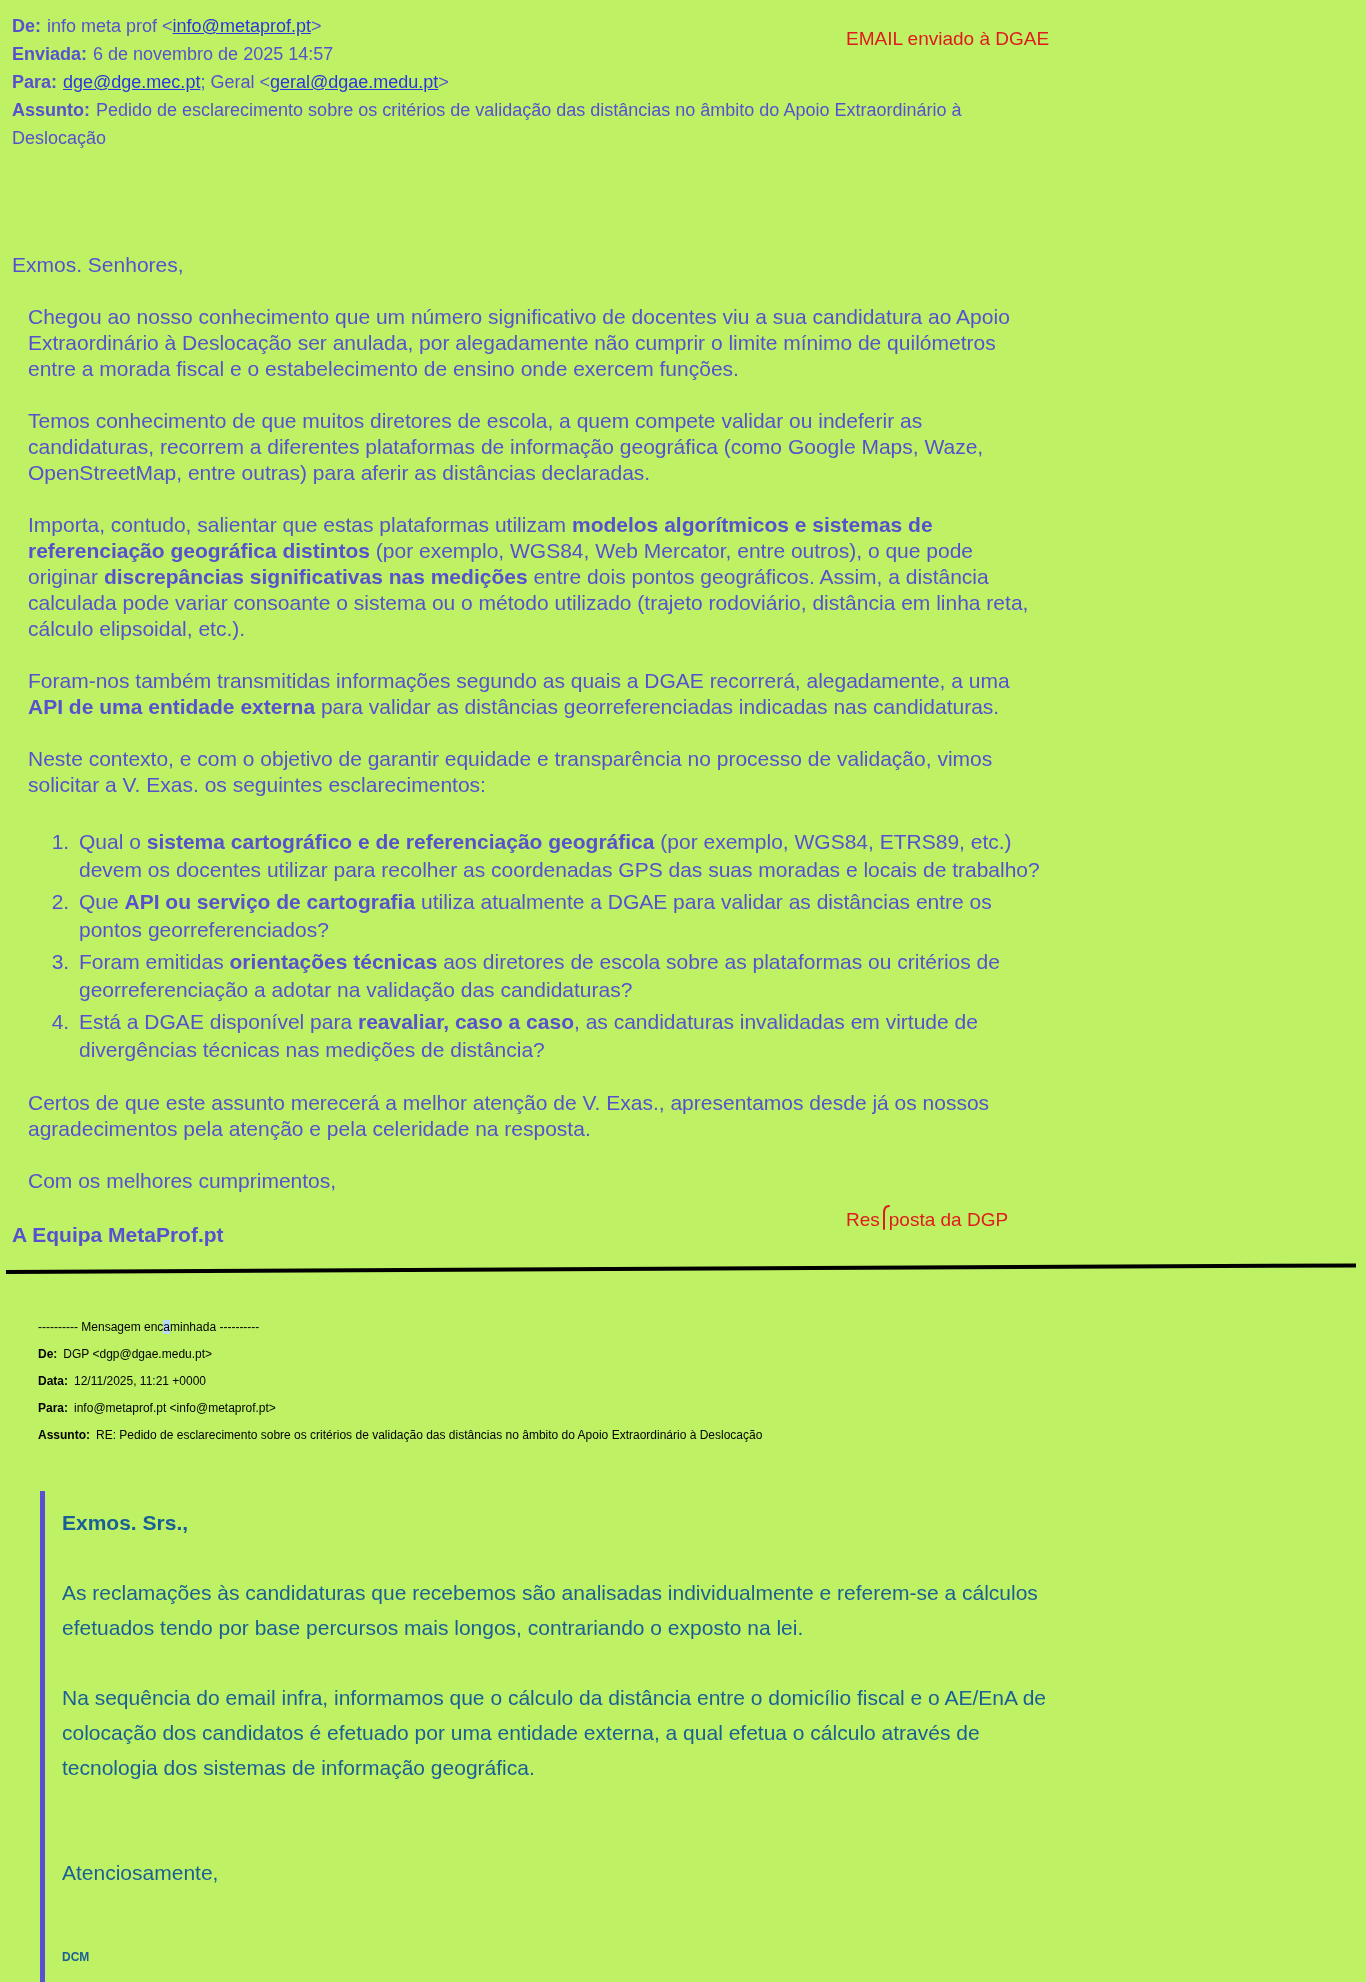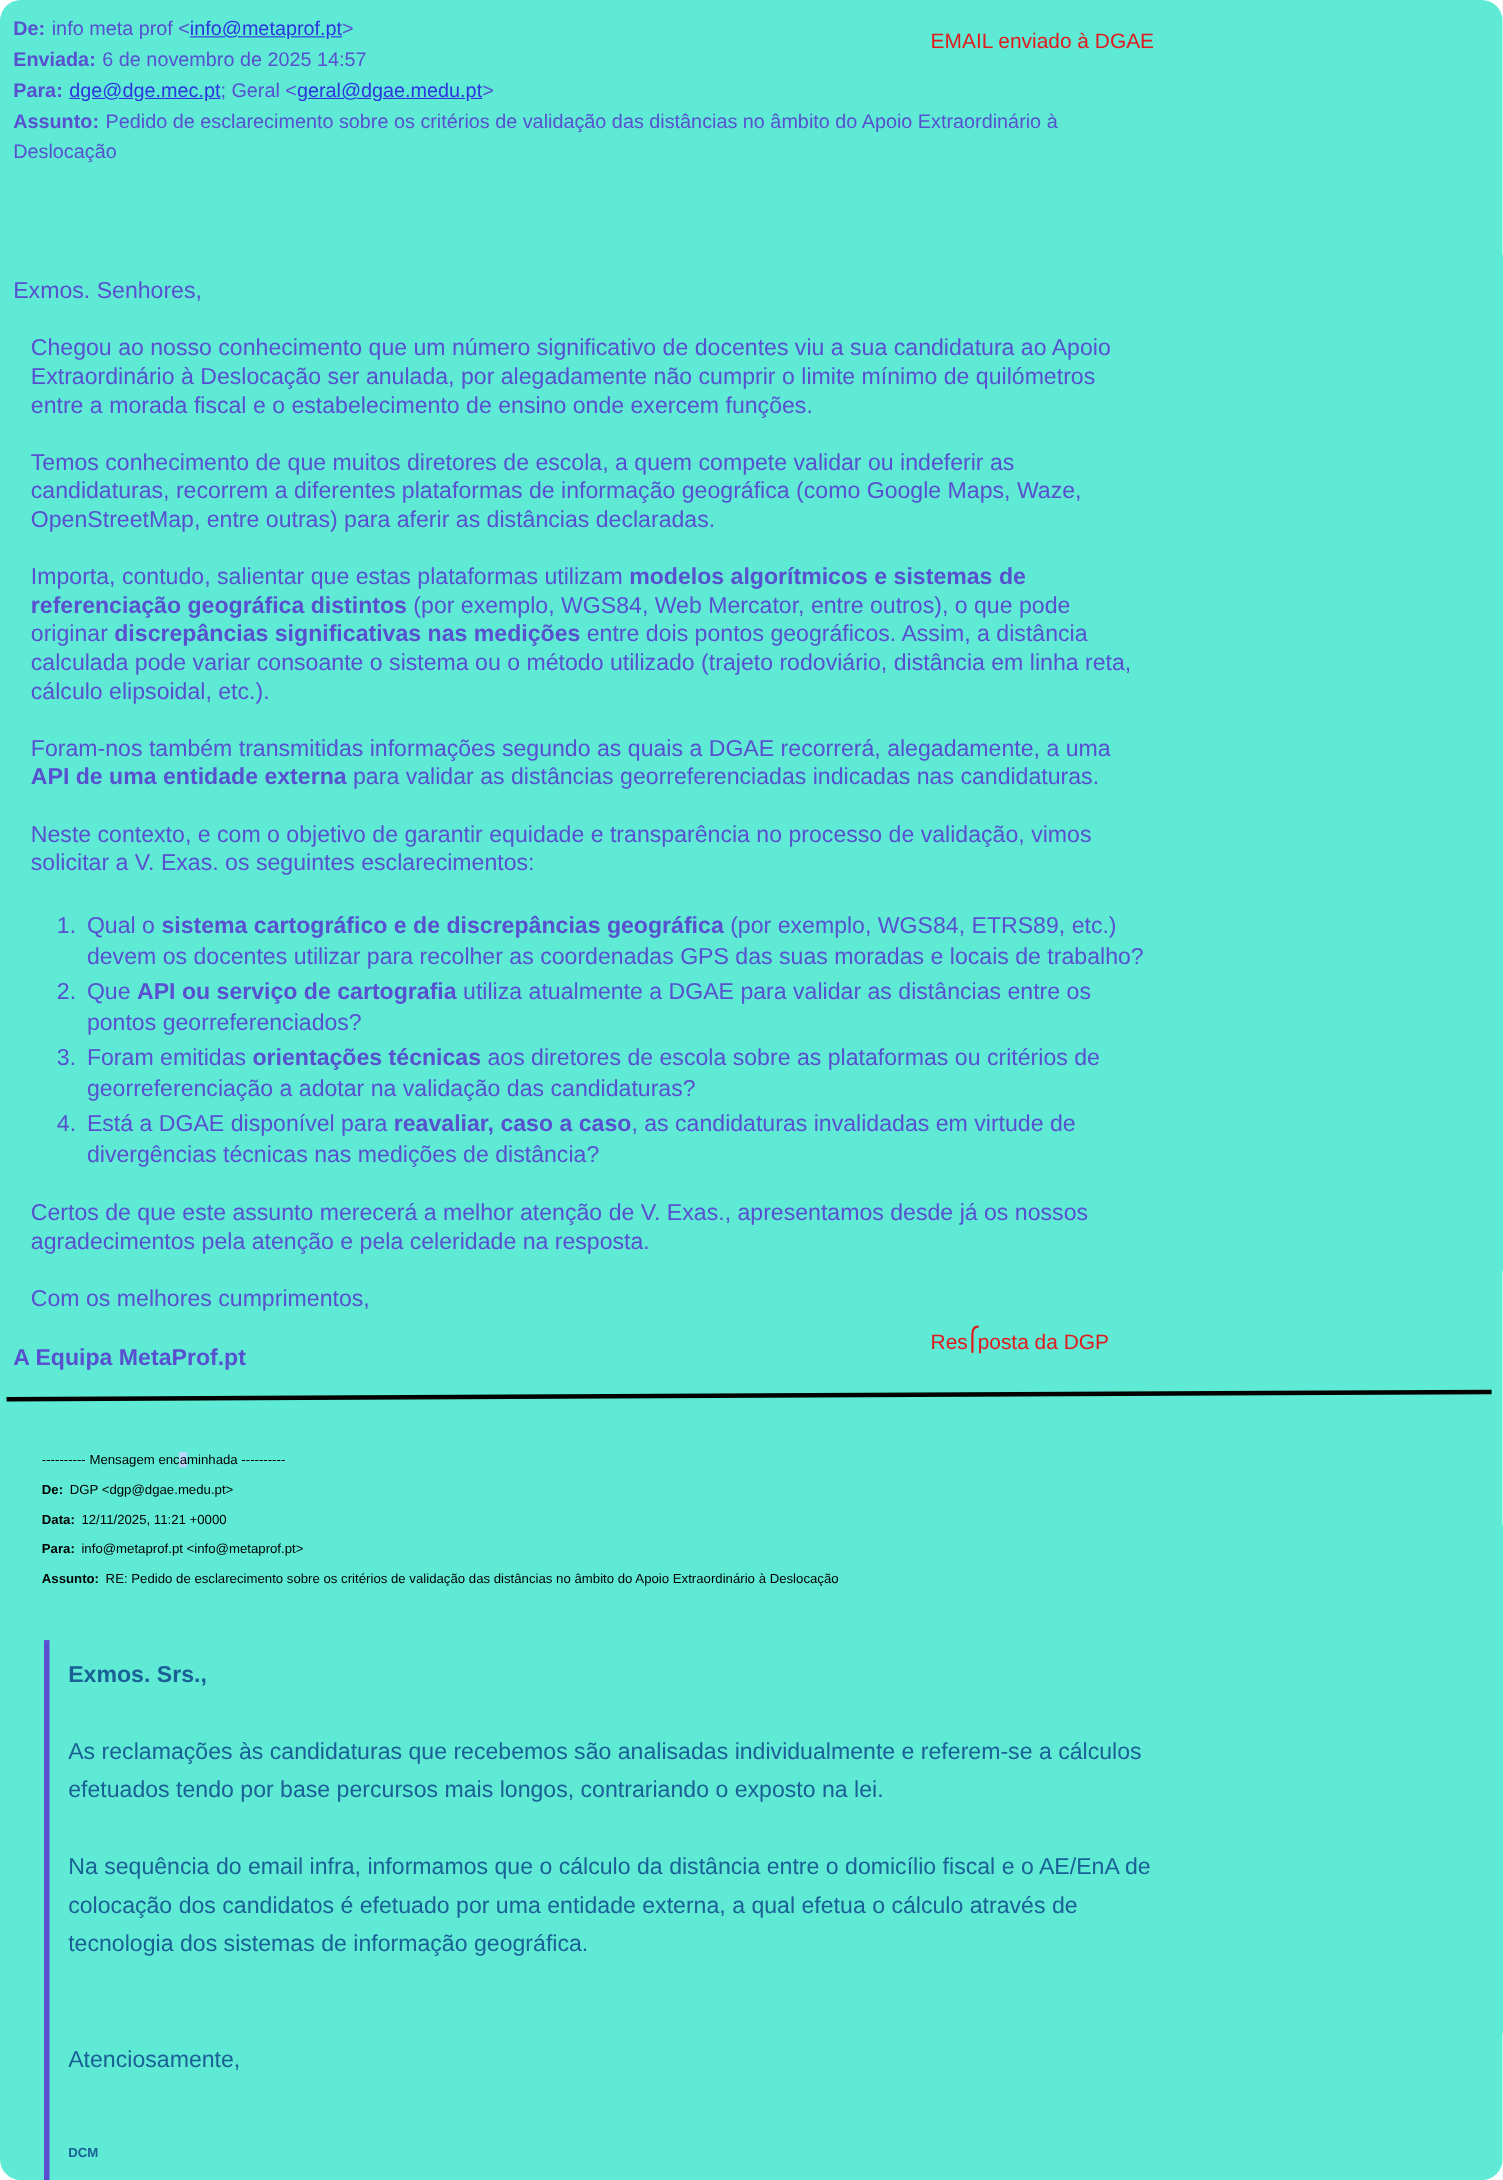--- a/index.html
+++ b/index.html
@@ -1,23 +1,22 @@
 <!DOCTYPE html>
 <html style="--body_purple: #5850cf; --link_blue: #2d35dd; --annotation_red: #e01b1e; --reply_blue: #1a6096; --quote_border: #5a4fd0; --selection_highlight: #b8d7fb; --divider_black: #000000;"><head>
 <meta charset="utf-8">
 <style>
   html,body{margin:0;padding:0;background:#ffffff;}
   .page{
     position:relative;
     width:1366px;height:1982px;
-    background:#5eead4;
+    background:#bef264;
     overflow:hidden;
     display:flex;flex-direction:column;
     font-family:"Liberation Sans","DejaVu Sans",sans-serif;
-    border-radius:19px;
   }
   
   .ann{
     position:absolute;
     color:var(--annotation_red,#e01b1e);
     font-size:19px;line-height:22px;white-space:nowrap;
   }
   .ann1{left:846px;top:28px;}
   .ann2{left:846px;top:1204px;}
   .cursor-svg{display:inline-block;vertical-align:-4px;margin:0 -2px 0 0;}
@@ -94,21 +93,21 @@
 
     <p class="sal">Exmos. Senhores,</p>
 
     <p class="par"><span>Chegou ao nosso conhecimento que um número significativo de docentes viu a sua candidatura ao Apoio Extraordinário à Deslocação ser anulada, por alegadamente não cumprir o limite mínimo de quilómetros entre a morada fiscal e o estabelecimento de ensino onde exercem funções.</span></p>
     <p class="par"><span>Temos conhecimento de que muitos diretores de escola, a quem compete validar ou indeferir as candidaturas, recorrem a diferentes plataformas de informação geográfica (como Google Maps, Waze, OpenStreetMap, entre outras) para aferir as distâncias declaradas.</span></p>
     <p class="par"><span>Importa, contudo, salientar que estas plataformas utilizam </span><b>modelos algorítmicos e sistemas de referenciação geográfica distintos</b><span> (por exemplo, WGS84, Web Mercator, entre outros), o que pode originar </span><b>discrepâncias significativas nas medições</b><span> entre dois pontos geográficos. Assim, a distância calculada pode variar consoante o sistema ou o método utilizado (trajeto rodoviário, distância em linha reta, cálculo elipsoidal, etc.).</span></p>
     <p class="par"><span>Foram-nos também transmitidas informações segundo as quais a DGAE recorrerá, alegadamente, a uma </span><b>API de uma entidade externa</b><span> para validar as distâncias georreferenciadas indicadas nas candidaturas.</span></p>
     <p class="par"><span>Neste contexto, e com o objetivo de garantir equidade e transparência no processo de validação, vimos solicitar a V. Exas. os seguintes esclarecimentos:</span></p>
 
     <ol class="qlist">
-      <li><span>Qual o </span><b>sistema cartográfico e de discrepâncias geográfica</b><span> (por exemplo, WGS84, ETRS89, etc.) devem os docentes utilizar para recolher as coordenadas GPS das suas moradas e locais de trabalho?</span></li>
+      <li><span>Qual o </span><b>sistema cartográfico e de referenciação geográfica</b><span> (por exemplo, WGS84, ETRS89, etc.) devem os docentes utilizar para recolher as coordenadas GPS das suas moradas e locais de trabalho?</span></li>
       <li><span>Que </span><b>API ou serviço de cartografia</b><span> utiliza atualmente a DGAE para validar as distâncias entre os pontos georreferenciados?</span></li>
       <li><span>Foram emitidas </span><b>orientações técnicas</b><span> aos diretores de escola sobre as plataformas ou critérios de georreferenciação a adotar na validação das candidaturas?</span></li>
       <li><span>Está a DGAE disponível para </span><b>reavaliar, caso a caso</b><span>, as candidaturas invalidadas em virtude de divergências técnicas nas medições de distância?</span></li>
     </ol>
 
     <p class="par">Certos de que este assunto merecerá a melhor atenção de V. Exas., apresentamos desde já os nossos agradecimentos pela atenção e pela celeridade na resposta.</p>
     <p class="par">Com os melhores cumprimentos,</p>
     <p class="sig">A Equipa MetaProf.pt</p>
   </div>
 

